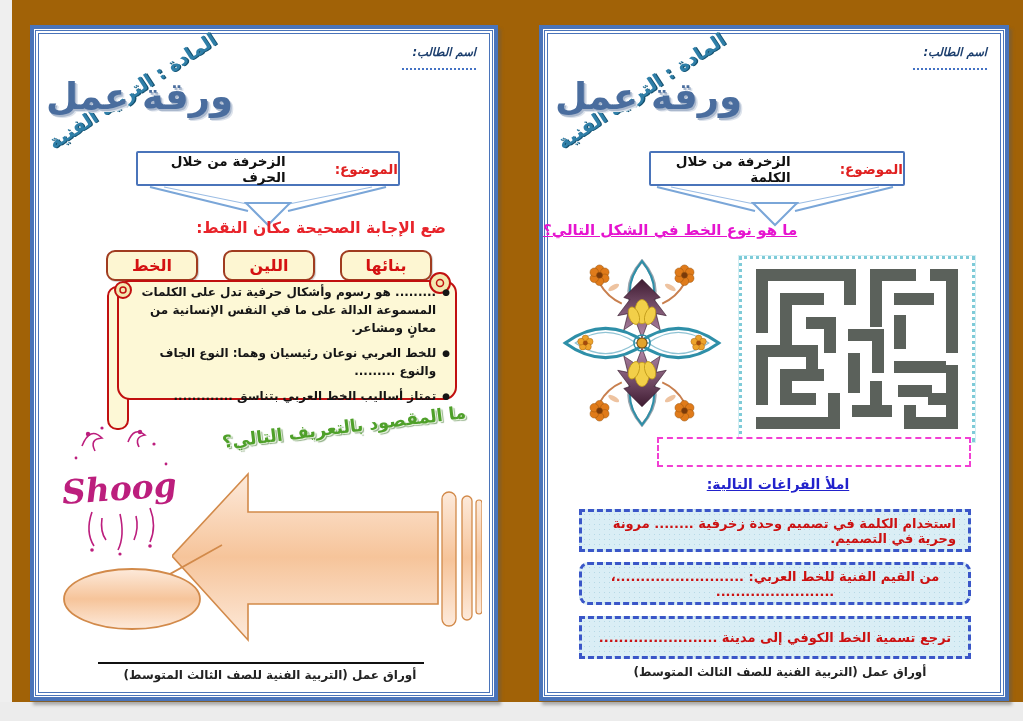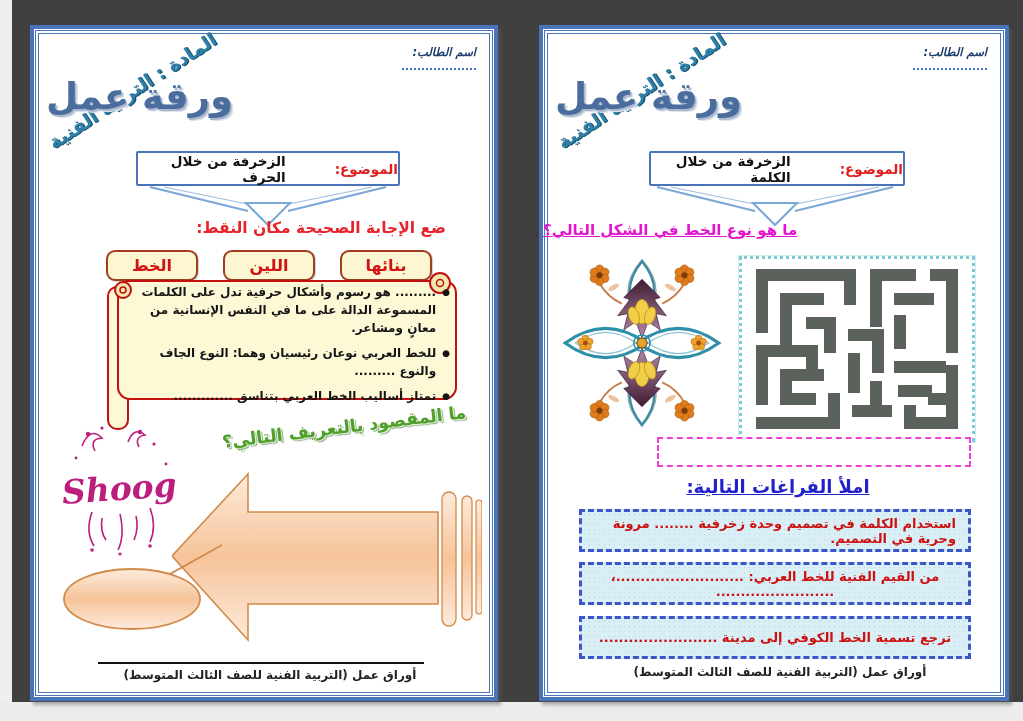--- a/index.html
+++ b/index.html
@@ -1,17 +1,17 @@
 <!DOCTYPE html>
 <html><head>
 <meta charset="utf-8">
 <style>
   html,body{margin:0;padding:0;}
   body{font-family:"DejaVu Sans",sans-serif;background:#dedede;}
-  .stage{position:relative;width:1023px;height:721px;background:#404040;overflow:hidden;}
+  .stage{position:relative;width:1023px;height:721px;background:#a16207;overflow:hidden;}
   .edge-left{position:absolute;left:0;top:0;width:12px;height:721px;background:#efefef;}
   .edge-bottom{position:absolute;left:0;top:702px;width:1023px;height:19px;background:#ececec;}
   .page{position:absolute;top:25px;width:460px;height:668px;background:#ffffff;
         border:4px solid #4a74ba;box-shadow:3px 4px 3px rgba(90,90,90,.45);}
   .page-inner{position:absolute;inset:1px;border:1px solid #4a74ba;pointer-events:none;}
   .page-inner2{position:absolute;inset:4px;border:1px solid #4a74ba;pointer-events:none;}
   .page *{box-sizing:border-box;}
 
   .student{position:absolute;top:16px;right:18px;width:96px;text-align:right;}
   .student-label{font-size:11.5px;font-weight:bold;font-style:italic;color:#1d3f6e;}
@@ -54,30 +54,30 @@
   .lfooter{top:639px;} .rfooter{top:636px;}
 
   .magenta-heading{position:absolute;left:0;right:40px;top:192px;text-align:left;font-size:15px;
                    font-weight:bold;color:#e613cf;text-decoration:underline;}
   .ornament{position:absolute;left:18px;top:224px;width:162px;height:180px;}
   .kufic-box{position:absolute;left:196px;top:227px;width:236px;height:186px;background:#fff;
              border:3px dotted #7ecbd8;box-shadow:0 0 0 1px #d3eef3;}
   .kufic-box svg{position:absolute;left:2px;top:2px;}
   .answer-box{position:absolute;left:114px;top:408px;width:314px;height:30px;
               border:2px dashed #f23fd3;background:#fff;}
-  .blue-heading{position:absolute;left:0;right:40px;top:447px;text-align:center;font-size:18px;
+  .blue-heading{position:absolute;left:0;right:40px;top:447px;text-align:center;font-size:14px;
                 font-weight:bold;color:#2222cc;text-decoration:underline;padding-left:48px;}
   .fill-box{position:absolute;left:36px;width:392px;height:43px;border:3px dashed #3a56c8;
             background-color:#daeef5;
             background-image:radial-gradient(circle,#b7d9e6 0.8px,transparent 1px);
             background-size:5px 5px;
             display:flex;align-items:center;color:#cc1111;font-weight:bold;font-size:13px;
             padding:0 12px;}
   .fb1{top:480px;justify-content:flex-start;text-align:right;}
-  .fb2{top:533px;justify-content:flex-start;text-align:center;}
+  .fb2{top:533px;justify-content:flex-start;text-align:center;border-radius:9px;}
   .fb3{top:587px;justify-content:center;text-align:center;}
 </style>
 </head>
 <body>
 
 <div class="stage">
   <div class="edge-left"></div>
   <div class="edge-bottom"></div>
 
   <div class="page" style="left:30px;" dir="rtl">

